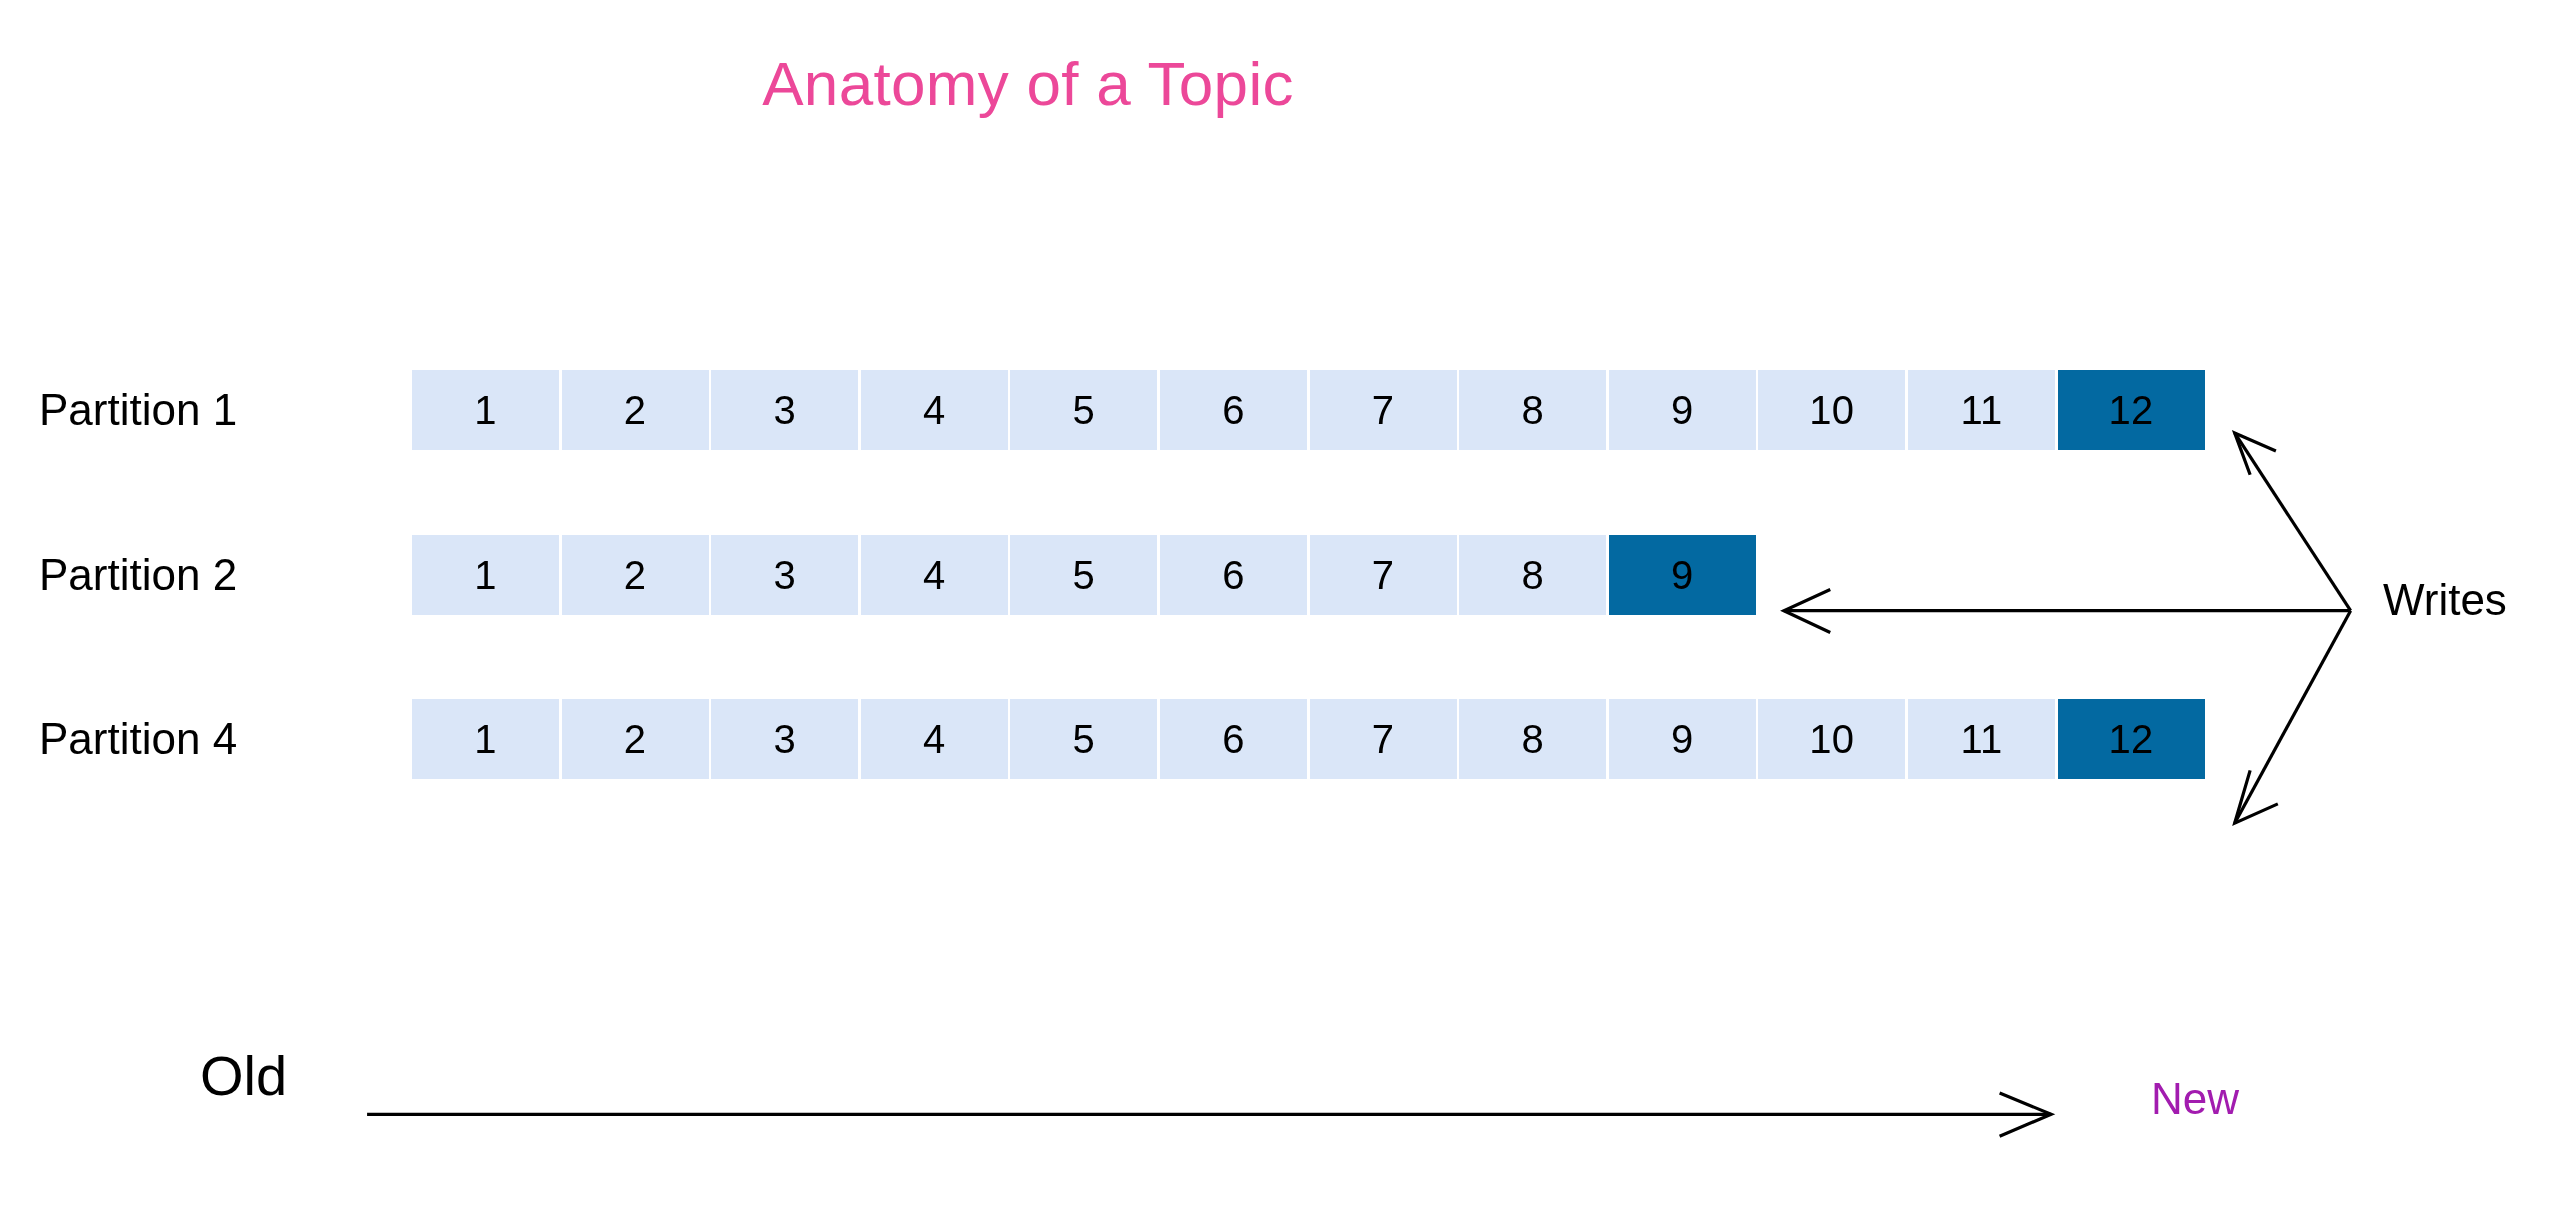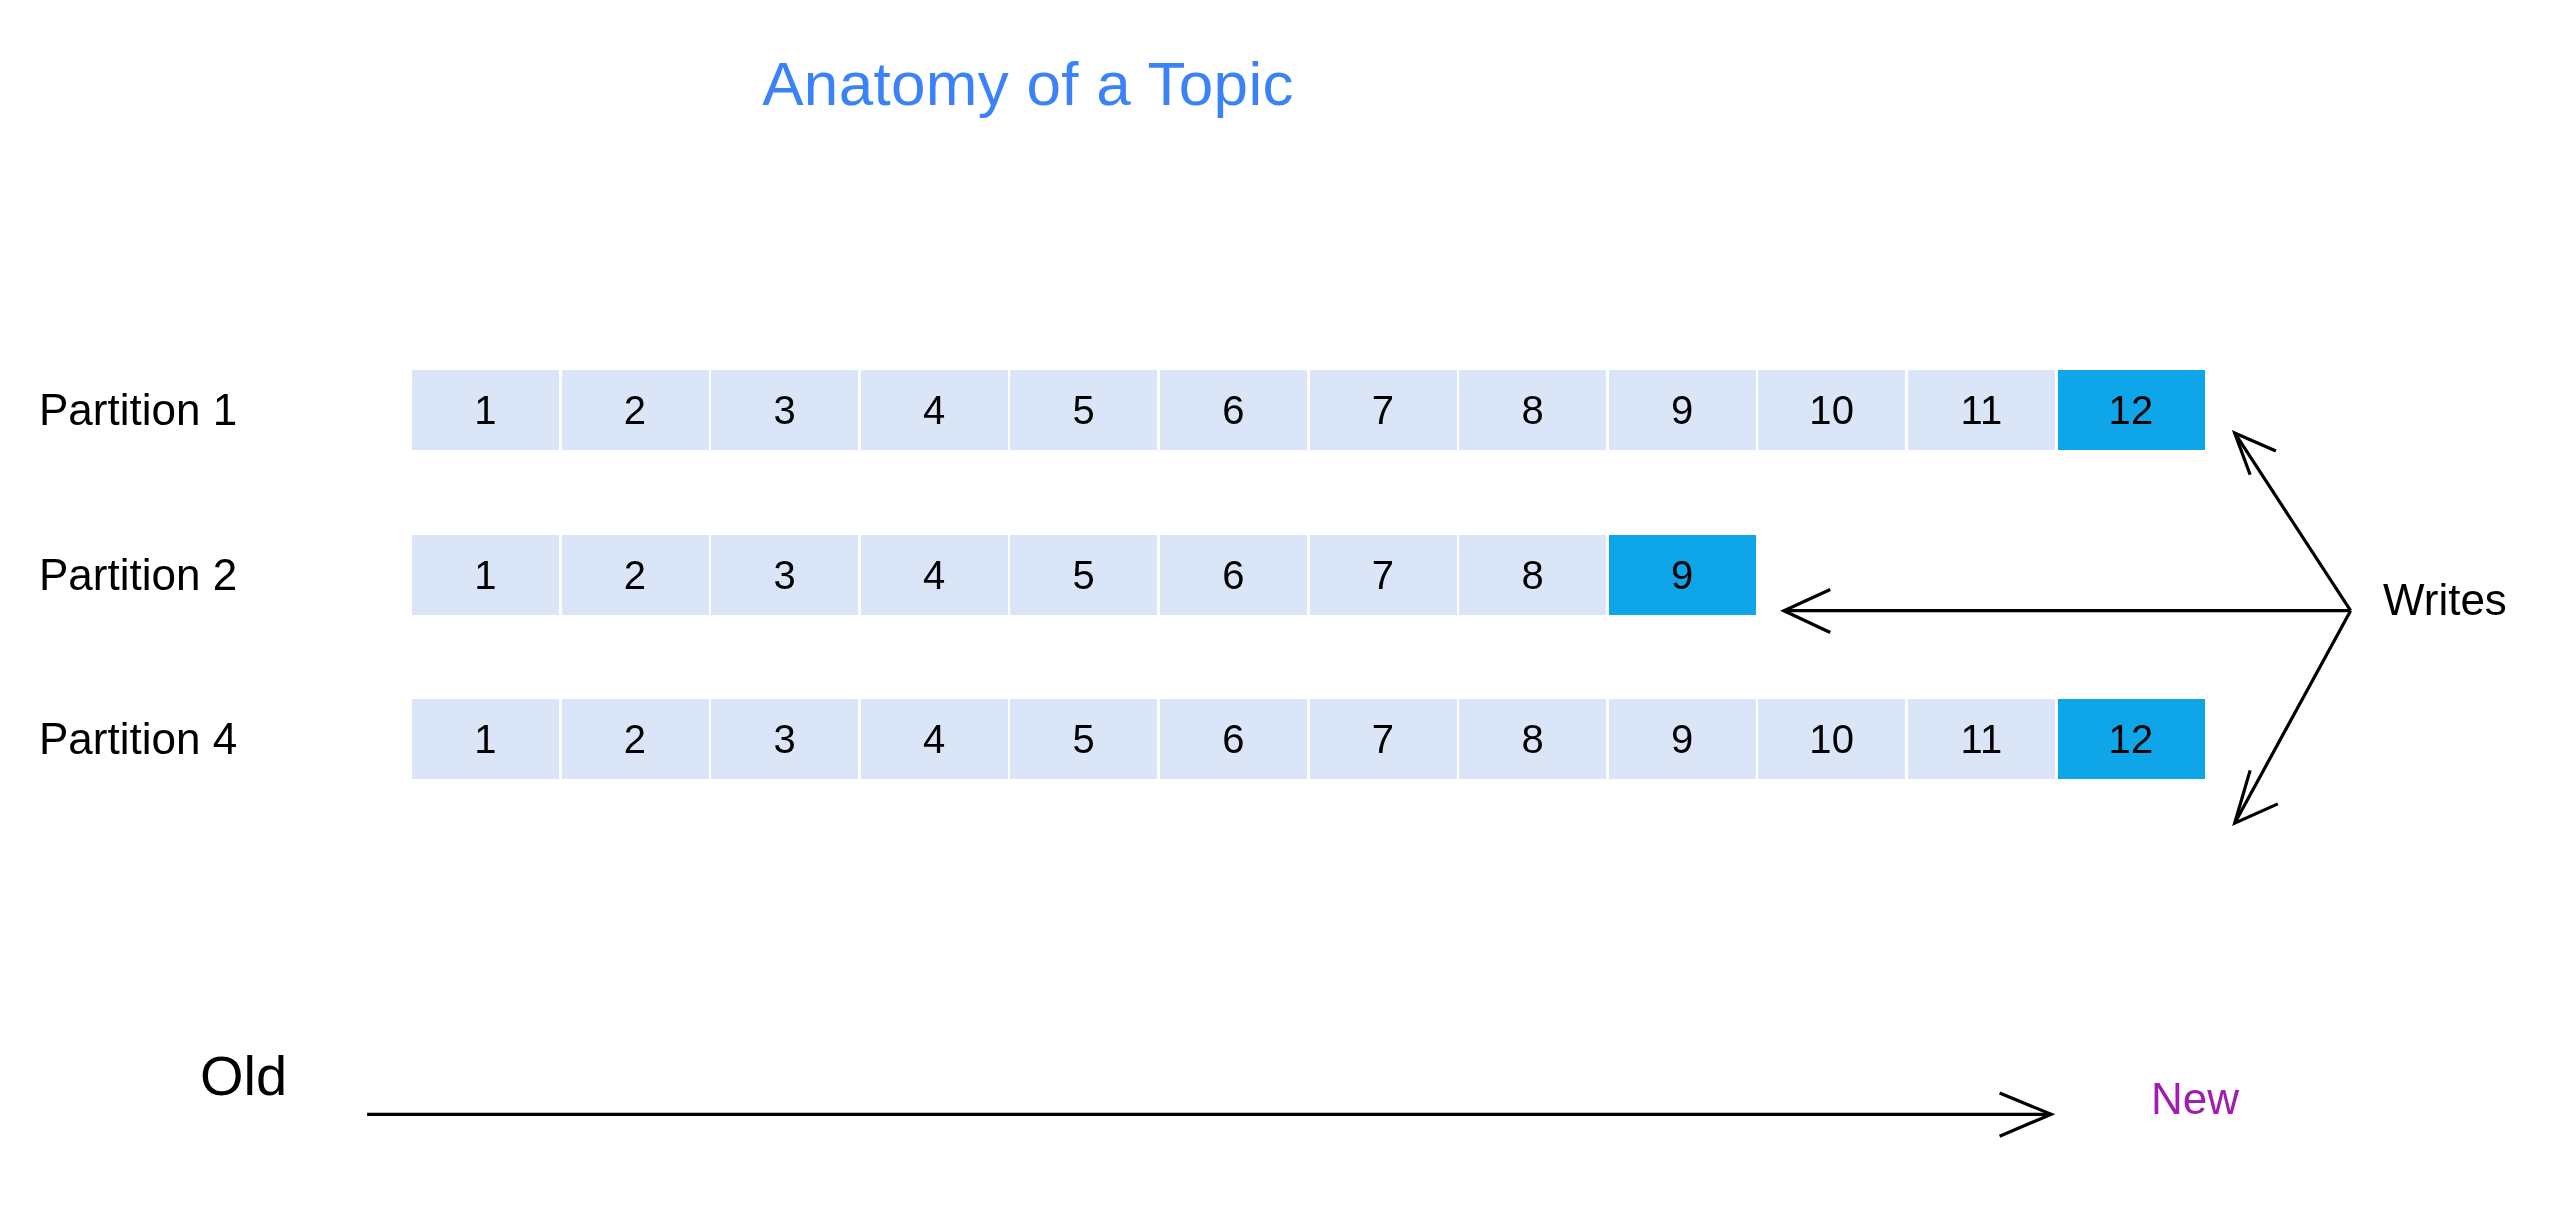--- a/index.html
+++ b/index.html
@@ -26,21 +26,21 @@
   #title {
     position: absolute;
     left: 0;
     top: 50px;
     width: 2056px;
     text-align: center;
     font-size: 62px;
     font-weight: 400;
     letter-spacing: 0.3px;
     line-height: 1.1;
-    color: #3b82f6;
+    color: #ec4899;
     white-space: nowrap;
   }
 
   
   .partition-row {
     position: absolute;
     left: 0;
     height: 80px;
   }
   #row-0 { top: 370px; }
@@ -80,21 +80,21 @@
     display: flex;
     align-items: center;
     justify-content: center;
     font-size: 40px;
     font-weight: 400;
     line-height: 1;
     color: #000000;
     letter-spacing: 0.3px;
   }
   .cell.newest {
-    background: #0ea5e9;
+    background: #0369a1;
   }
 
   
   #writes-label {
     position: absolute;
     left: 2383px;
     top: 578px;
     font-size: 44px;
     font-weight: 400;
     line-height: 1;

